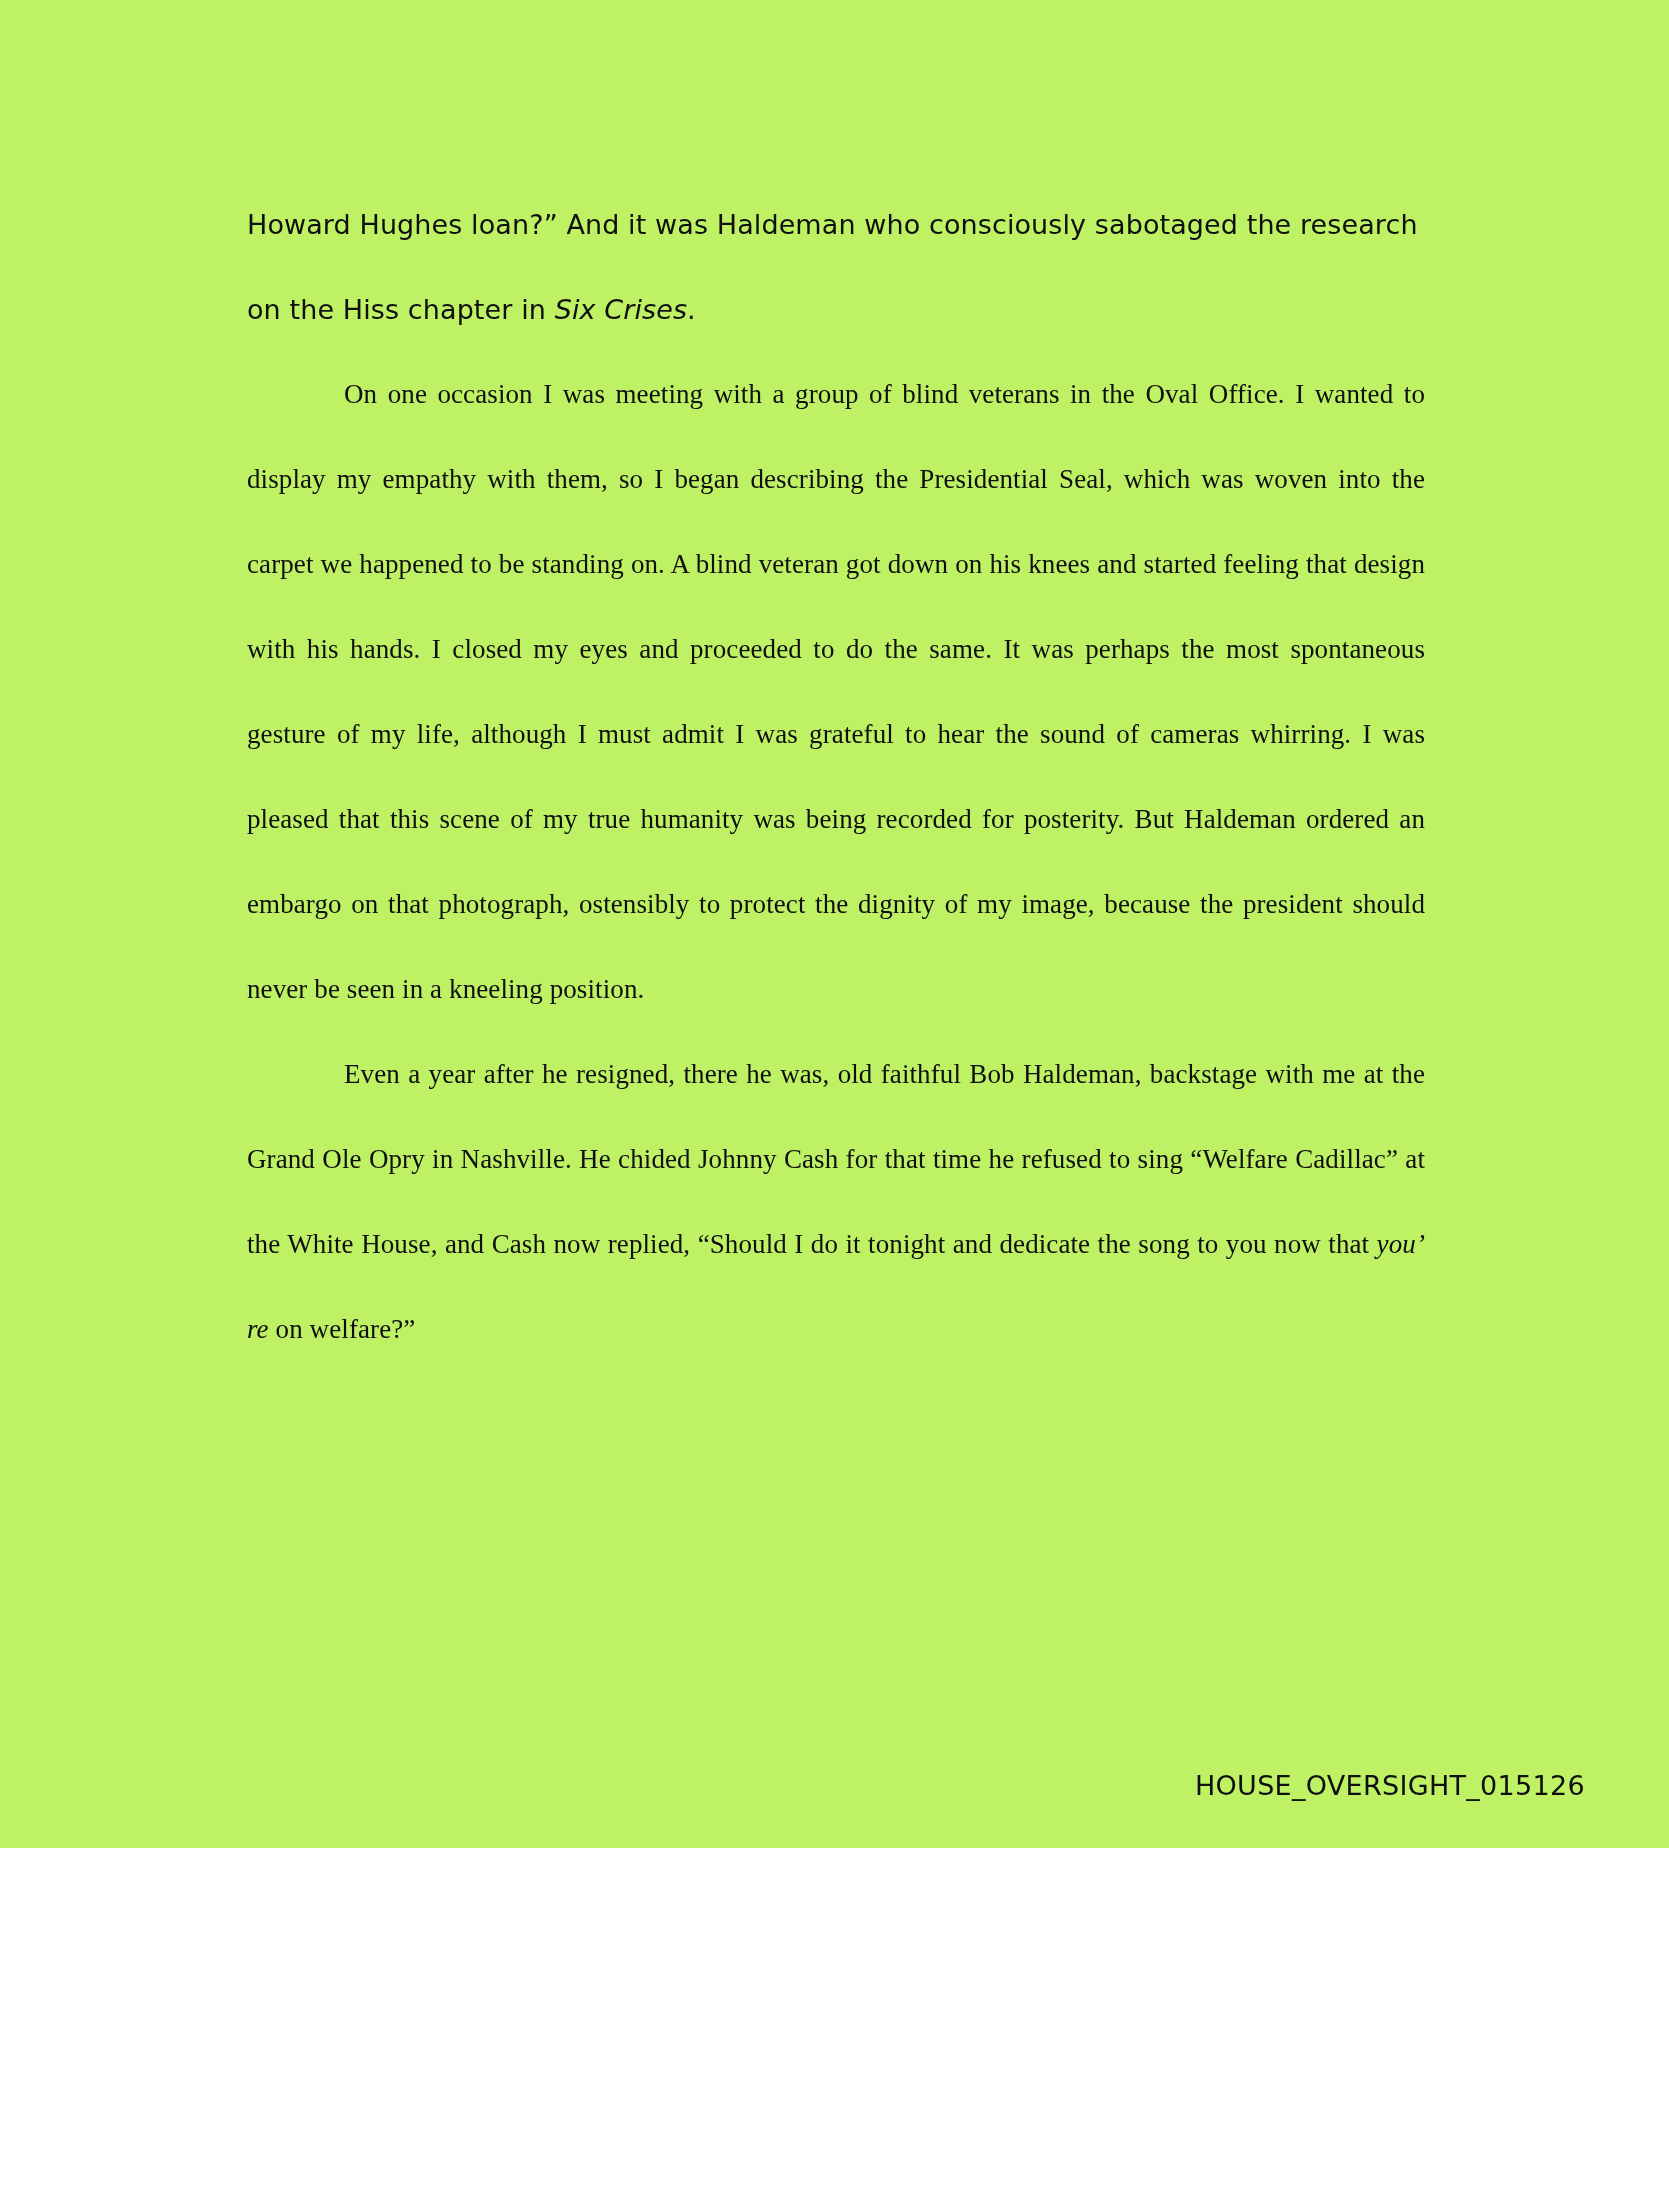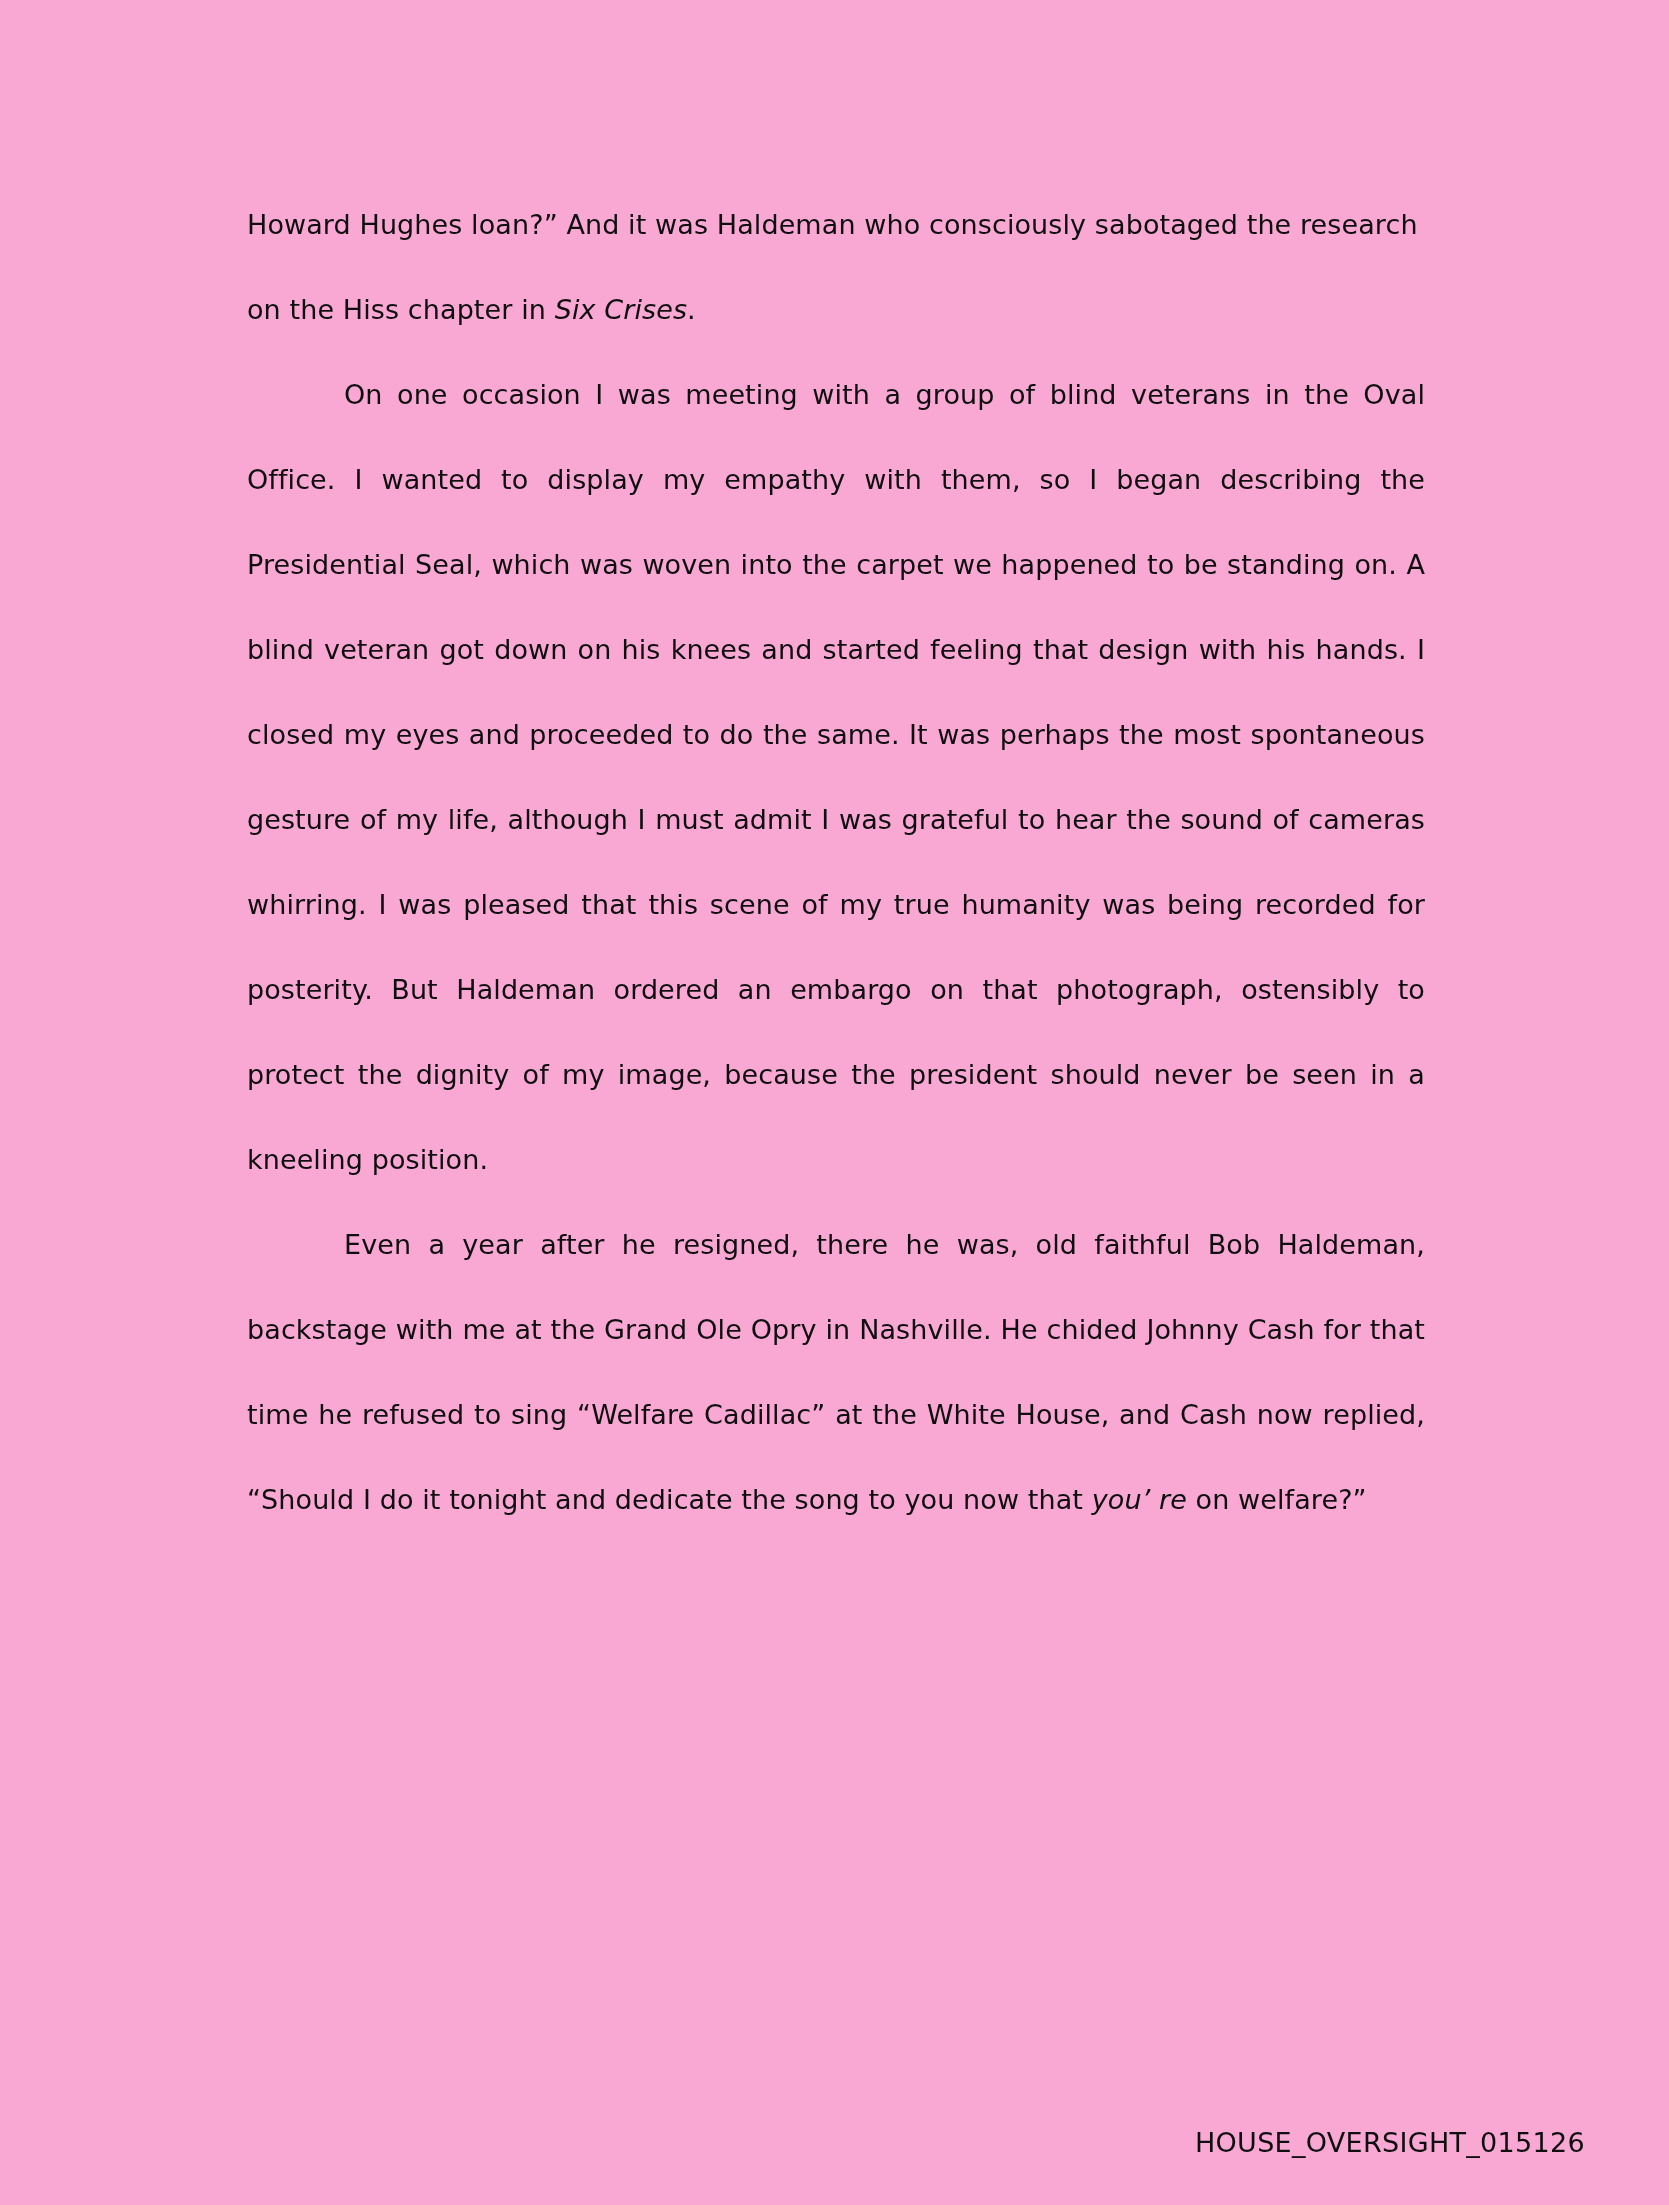--- a/index.html
+++ b/index.html
@@ -6,42 +6,43 @@
     margin: 0;
     padding: 0;
     background: #ffffff;
   }
   body {
     font-family: "DejaVu Sans", sans-serif;
   }
   .page {
     position: relative;
     width: 1669px;
-    height: 2205px;
-    background: #f9a8d4;
+    height: 1848px;
+    background: #bef264;
     box-sizing: border-box;
     overflow: hidden;
   }
   .doc-body {
     position: absolute;
     left: 247px;
     top: 182px;
     width: 1178px;
   }
   .para {
     margin: 0;
     font-size: 27px;
     line-height: 85px;
     color: #0f0f0f;
     text-align: justify;
     text-justify: inter-word;
     letter-spacing: 0.1px;
   }
   .para.indent {
     text-indent: 97px;
+    font-family: Liberation Serif, serif;
   }
   .para .it {
     font-style: italic;
   }
   .nojust {
     text-align: left;
   }
   .footer-stamp {
     position: absolute;
     right: 84px;

